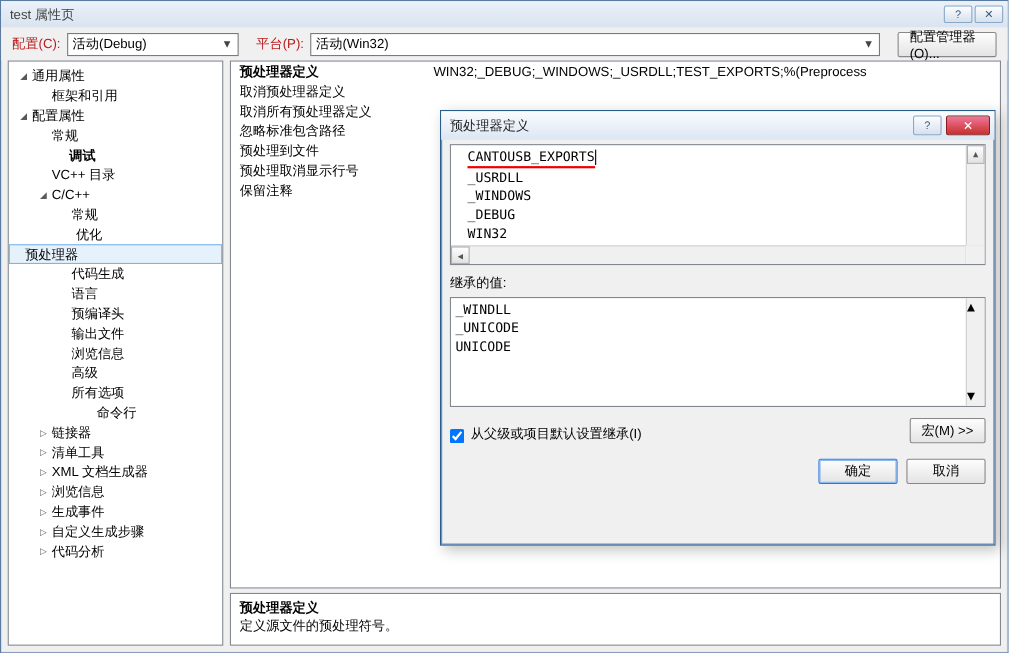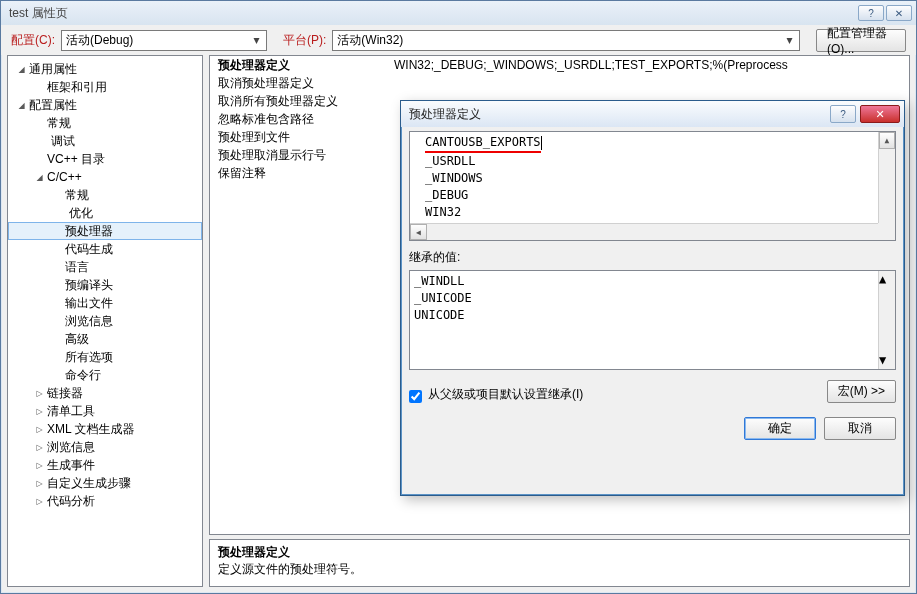--- a/index.html
+++ b/index.html
@@ -68,21 +68,21 @@
 
 <div class="window">
   <div class="titlebar">
     <span class="title">test 属性页</span>
     <div class="title-btn">?</div>
     <div class="title-btn">✕</div>
   </div>
 
   <div class="toolbar">
     <label>配置(C):</label>
-    <div class="combo" style="width:206px">
+    <div class="combo" style="width:156px">
       <span>活动(Debug)</span>
       <span class="arrow">▾</span>
     </div>
     <label style="margin-left:10px">平台(P):</label>
     <div class="combo" style="flex:1">
       <span>活动(Win32)</span>
       <span class="arrow">▾</span>
     </div>
     <div class="btn" style="margin-left:10px; width:90px; justify-content:center">
       <span>配置管理器(O)...</span>
@@ -100,41 +100,41 @@
           <span>框架和引用</span>
         </div>
         <div class="tree-item" style="padding-left: 6px;">
           <span class="twisty">◢</span>
           <span>配置属性</span>
         </div>
         <div class="tree-item" style="padding-left: 24px;">
           <span class="twisty"></span>
           <span>常规</span>
         </div>
-        <div class="tree-item" style="padding-left: 28px;">
+        <div class="tree-item" style="padding-left: 40px; font-weight: bold;">
           <span class="twisty"></span>
           <span>调试</span>
         </div>
         <div class="tree-item" style="padding-left: 24px;">
           <span class="twisty"></span>
           <span>VC++ 目录</span>
         </div>
         <div class="tree-item" style="padding-left: 24px;">
           <span class="twisty">◢</span>
           <span>C/C++</span>
         </div>
         <div class="tree-item" style="padding-left: 42px;">
           <span class="twisty"></span>
           <span>常规</span>
         </div>
         <div class="tree-item" style="padding-left: 46px;">
           <span class="twisty"></span>
           <span>优化</span>
         </div>
-        <div class="tree-item selected" style="padding-left: 42px;">
+        <div class="tree-item selected" style="">
           <span class="twisty"></span>
           <span>预处理器</span>
         </div>
         <div class="tree-item" style="padding-left: 42px;">
           <span class="twisty"></span>
           <span>代码生成</span>
         </div>
         <div class="tree-item" style="padding-left: 42px;">
           <span class="twisty"></span>
           <span>语言</span>
@@ -152,21 +152,21 @@
           <span>浏览信息</span>
         </div>
         <div class="tree-item" style="padding-left: 42px;">
           <span class="twisty"></span>
           <span>高级</span>
         </div>
         <div class="tree-item" style="padding-left: 42px;">
           <span class="twisty"></span>
           <span>所有选项</span>
         </div>
-        <div class="tree-item" style="padding-left: 42px;">
+        <div class="tree-item" style="padding-left: 42px; margin-left: 23px;">
           <span class="twisty"></span>
           <span>命令行</span>
         </div>
         <div class="tree-item" style="padding-left: 24px;">
           <span class="twisty">▷</span>
           <span>链接器</span>
         </div>
         <div class="tree-item" style="padding-left: 24px;">
           <span class="twisty">▷</span>
           <span>清单工具</span>

